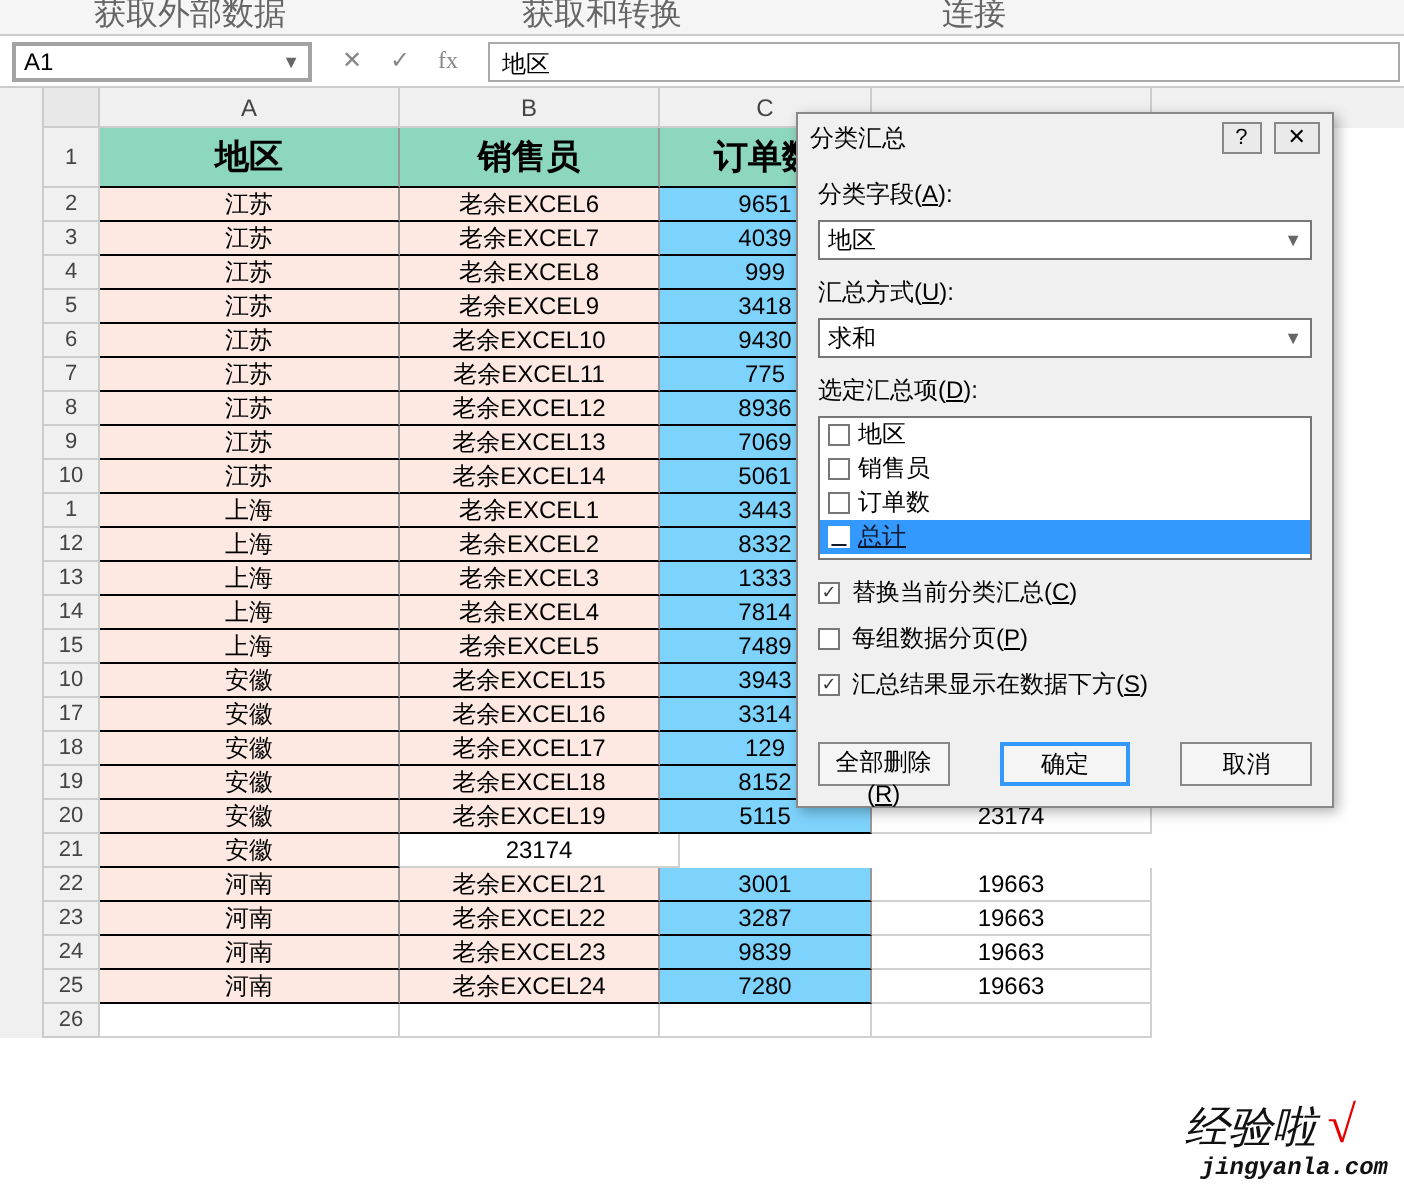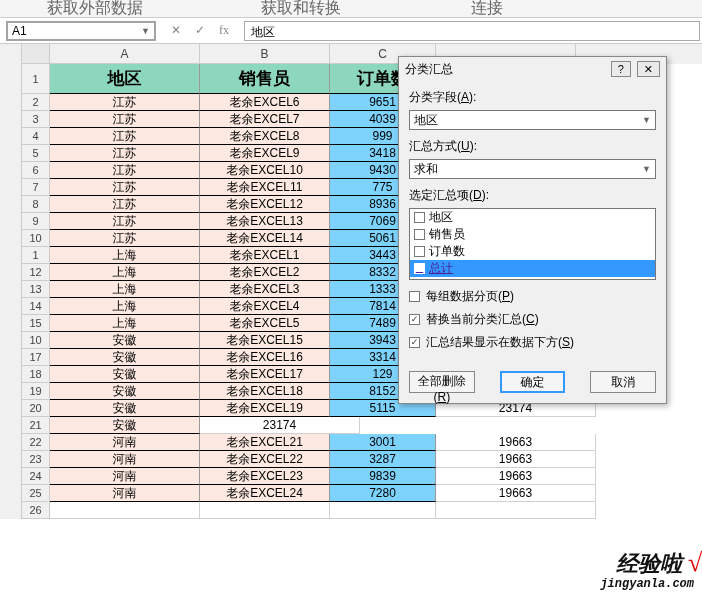--- a/index.html
+++ b/index.html
@@ -119,21 +119,21 @@
   .header-row .cell {
     line-height: 30px;
     font-size: 17px;
     font-weight: bold;
     background: #8dd7bf;
     border-bottom: 1px solid #000;
   }
   .cellA { width: 150px; background: #fde9e1; }
   .cellB { width: 130px; background: #fde9e1; }
   .cellC { width: 106px; background: #7dd3fc; }
-  .cellD { width: 160px; background: #fff; border-right: 1px solid #d0d0d0; border-bottom: 1px solid #d0d0d0;}
+  .cellD { width: 140px; background: #fff; border-right: 1px solid #d0d0d0; border-bottom: 1px solid #d0d0d0;}
   .header-row .cellA,.header-row .cellB,.header-row .cellC { background:#8dd7bf;}
   .blank-row .cell { background:#fff; border-right:1px solid #d0d0d0; border-bottom:1px solid #d0d0d0;}
 
   
   .dialog {
     position: absolute;
     left: 398px;
     top: 56px;
     width: 269px;
     background: #f0f0f0;
@@ -171,43 +171,43 @@
     margin-bottom: 8px;
   }
   .listbox {
     border: 1px solid #777;
     background: #fff;
     height: 72px;
     margin-bottom: 8px;
     overflow: hidden;
   }
   .li { display: flex; align-items: center; height: 17px; padding: 0 4px; gap: 4px;}
-  .li.selected { background: #3399ff; color: #4c1d95; text-decoration: underline; }
+  .li.selected { background: #3399ff; color: #0f172a; text-decoration: underline; }
   .chk {
     width: 11px; height: 11px; border: 1px solid #777; background:#fff;
     display:inline-flex; align-items:center; justify-content:center;
     font-size:9px; line-height:9px;
   }
   .chk.checked::after { content:"✓"; color:#333; }
   .li.selected .chk { border-color:#fff;}
   .li.selected .chk.checked::after { color:#fff;}
   .checkrow { display:flex; align-items:center; gap:6px; margin-bottom:6px;}
   .dlg-buttons { display:flex; gap:25px; justify-content:flex-start; padding:6px 10px 10px;}
   .dlg-buttons button {
     width: 74px; height: 22px; font-size:12px;
     border:1px solid #888; background:#f5f5f5;
   }
   .dlg-buttons button.highlight { border:2px solid #3399ff;}
 
   .watermark {
     position:absolute;
-    right:0; bottom:20px;
+    right:24px; bottom:20px;
     font-style:italic;
     font-family: "STKaiti", KaiTi, serif;
-    font-weight:bold;
+    font-weight:normal;
     font-size:22px;
     color:#111;
     text-shadow:1px 1px 0 #fff;
   }
   .watermark .red { color:#e60000; font-size:26px; }
   .watermark-sub {
     position:absolute;
     right:8px; bottom:8px;
     font-family: Liberation Mono, monospace;
     font-style:italic;
@@ -477,26 +477,26 @@
           <span class="chk"></span>
           <span>订单数</span>
         </div>
       <div class="li selected">
           <span class="chk checked"></span>
           <span>总计</span>
         </div>
     </div>
 
     <div class="checkrow">
+      <span class="chk checked"></span>
+      <span><span>替换当前分类汇总(</span><span class="underline">C</span><span>)</span></span>
+    </div>
+    <div class="checkrow">
       <span class="chk"></span>
       <span><span>每组数据分页(</span><span class="underline">P</span><span>)</span></span>
-    </div>
-    <div class="checkrow">
-      <span class="chk checked"></span>
-      <span><span>替换当前分类汇总(</span><span class="underline">C</span><span>)</span></span>
     </div>
     <div class="checkrow">
       <span class="chk checked"></span>
       <span><span>汇总结果显示在数据下方(</span><span class="underline">S</span><span>)</span></span>
     </div>
   </div>
   <div class="dlg-buttons">
     <button><span>全部删除(</span><span class="underline">R</span><span>)</span></button>
     <button class="highlight">确定</button>
     <button>取消</button>

